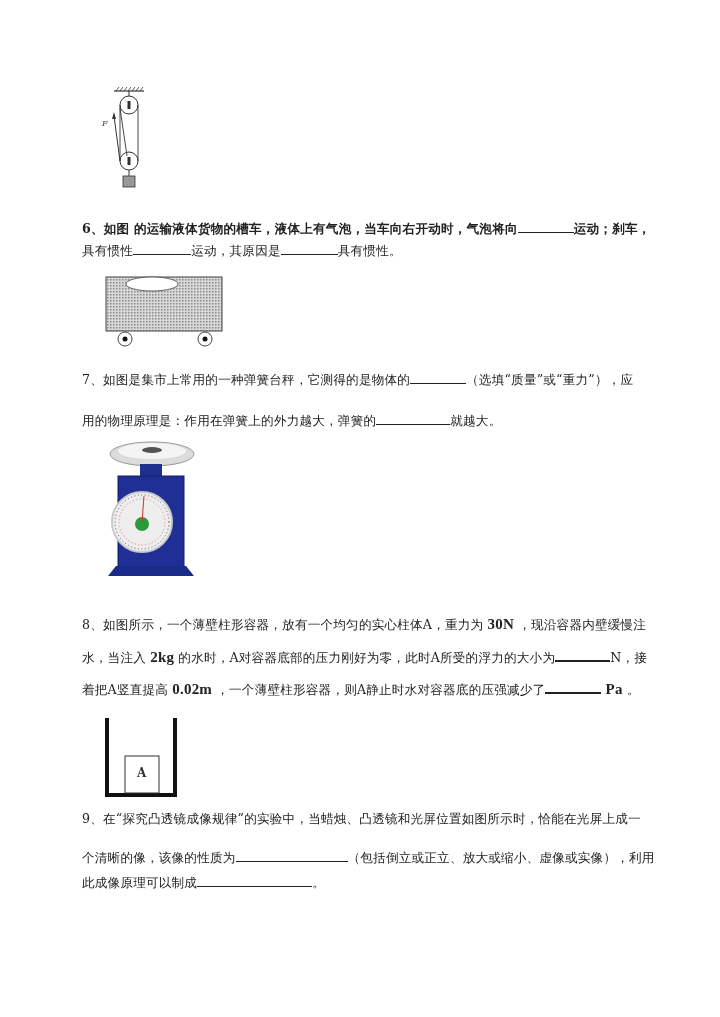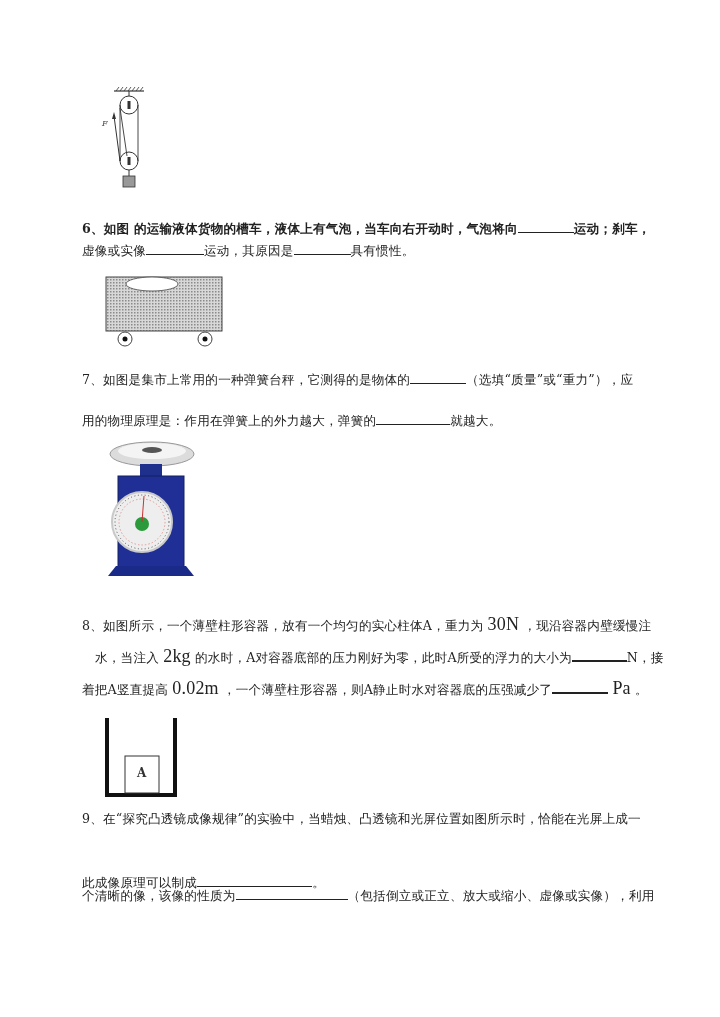--- a/index.html
+++ b/index.html
@@ -1,21 +1,21 @@
 <!DOCTYPE html>
 <html><head>
 <meta charset="utf-8">
 <style>
   html, body { margin:0; padding:0; background:#ffffff; }
   body { width:720px; height:1017px; position:relative; overflow:hidden;
          font-family:"DejaVu Serif","Liberation Serif",serif; color:#222; }
   .abs { position:absolute; }
   .line { position:absolute; left:82px; font-size:12.6px; line-height:16px; white-space:nowrap; letter-spacing:0.2px; }
   .blank { display:inline-block; border-bottom:1px solid #222; height:12px; vertical-align:baseline; }
-  .bold { font-family:"Liberation Serif","DejaVu Serif",serif; font-weight:normal; font-size:18px; }
+  .bold { font-family:"Liberation Serif","DejaVu Serif",serif; font-weight:bold; font-size:15px; }
   svg { display:block; }
 </style>
 </head>
 <body>
 
 <div class="abs" style="left:100px;top:86px;width:60px;height:115px;">
   <svg width="60" height="115" viewBox="0 0 60 115">
     <line x1="14" y1="5" x2="44" y2="5" stroke="#333" stroke-width="1.2"></line>
     <g stroke="#333" stroke-width="0.8">
       <line x1="16" y1="5" x2="19" y2="1"></line>
@@ -39,21 +39,21 @@
     <line x1="29" y1="84" x2="29" y2="90" stroke="#333"></line>
     <rect x="23" y="90" width="12" height="11" fill="#999" stroke="#333" stroke-width="0.8"></rect>
   </svg>
   <div class="abs" style="left:2px;top:33px;font-size:8px;font-style:italic;color:#444;">F</div>
 </div>
 
 <div class="line" style="top:220px;font-weight:bold;">
   <span>6、如图  的运输液体货物的槽车，液体上有气泡，当车向右开动时，气泡将向</span><span class="blank" style="width:56px;"></span><span>运动；刹车，</span>
 </div>
 <div class="line" style="top:242px;">
-  <span>虚像或实像</span><span class="blank" style="width:58px;"></span><span>运动，其原因是</span><span class="blank" style="width:57px;"></span><span>具有惯性。</span>
+  <span>具有惯性</span><span class="blank" style="width:58px;"></span><span>运动，其原因是</span><span class="blank" style="width:57px;"></span><span>具有惯性。</span>
 </div>
 
 <div class="abs" style="left:104px;top:276px;width:130px;height:80px;">
   <svg width="130" height="80" viewBox="0 0 130 80">
     <defs>
       <pattern id="dots" width="3" height="3" patternUnits="userSpaceOnUse">
         <rect width="3" height="3" fill="#d8d8d8"></rect>
         <rect width="1.5" height="1.5" fill="#8a8a8a"></rect>
       </pattern>
     </defs>
@@ -87,21 +87,21 @@
     <line x1="42" y1="86" x2="44" y2="60" stroke="#c33" stroke-width="1"></line>
     <polygon points="8,140 94,140 86,130 16,130" fill="#1a2a88"></polygon>
   </svg>
 </div>
 
 <div class="line" style="top:616px;">
   <span>8、如图所示，一个薄壁柱形容器，放有一个均匀的实心柱体A，重力为</span>
   <span class="bold">30N</span>
   <span>，现沿容器内壁缓慢注</span>
 </div>
-<div class="line" style="top:648px;margin-left:13px;">
+<div class="line" style="top:648px;">
   <span>水，当注入</span>
   <span class="bold">2kg</span>
   <span>的水时，A对容器底部的压力刚好为零，此时A所受的浮力的大小为</span><span class="blank" style="width:55px;border-bottom-width:2px;"></span><span>N，接</span>
 </div>
 <div class="line" style="top:680px;">
   <span>着把A竖直提高</span>
   <span class="bold">0.02m</span>
   <span>，一个薄壁柱形容器，则A静止时水对容器底的压强减少了</span><span class="blank" style="width:56px;border-bottom-width:2px;"></span>
   <span class="bold">Pa</span>
   <span>。</span>
@@ -111,18 +111,18 @@
   <svg width="85" height="85" viewBox="0 0 85 85">
     <path d="M7,2 L7,79 L75,79 L75,2" fill="none" stroke="#111" stroke-width="4"></path>
     <rect x="25" y="40" width="34" height="37" fill="#fff" stroke="#333" stroke-width="1"></rect>
   </svg>
   <div class="abs" style="left:37px;top:50px;font-size:12px;font-weight:bold;color:#333;">A</div>
 </div>
 
 <div class="line" style="top:811px;">
   <span>9、在“探究凸透镜成像规律”的实验中，当蜡烛、凸透镜和光屏位置如图所示时，恰能在光屏上成一</span>
 </div>
-<div class="line" style="top:887px;">
+<div class="line" style="top:849px;">
   <span>个清晰的像，该像的性质为</span><span class="blank" style="width:112px;"></span><span>（包括倒立或正立、放大或缩小、虚像或实像），利用</span>
 </div>
 <div class="line" style="top:874px;font-family:Liberation Serif, serif;">
   <span>此成像原理可以制成</span><span class="blank" style="width:115px;"></span><span>。</span>
 </div>
 
 </body></html>

